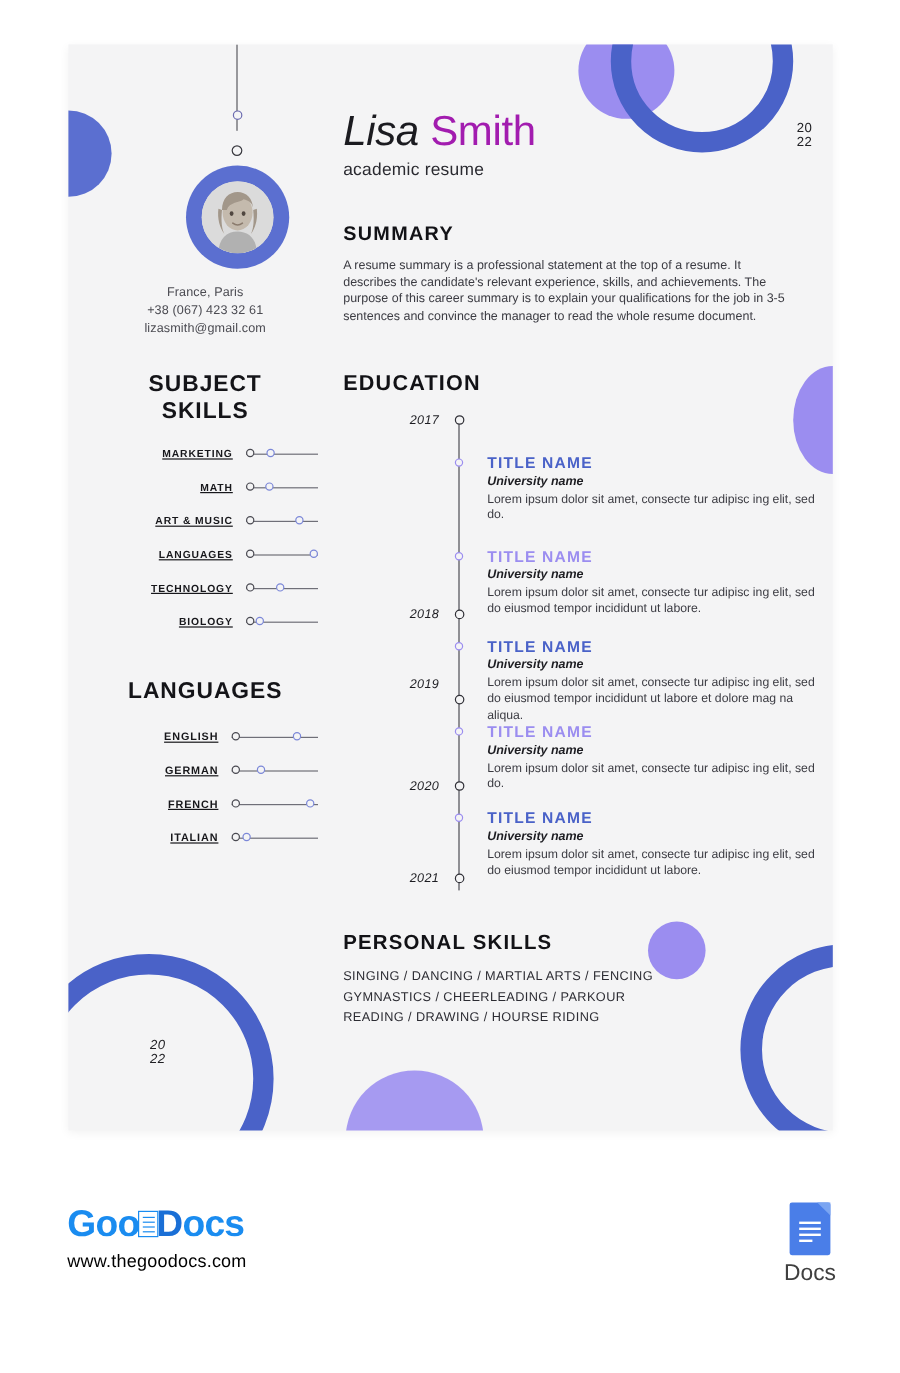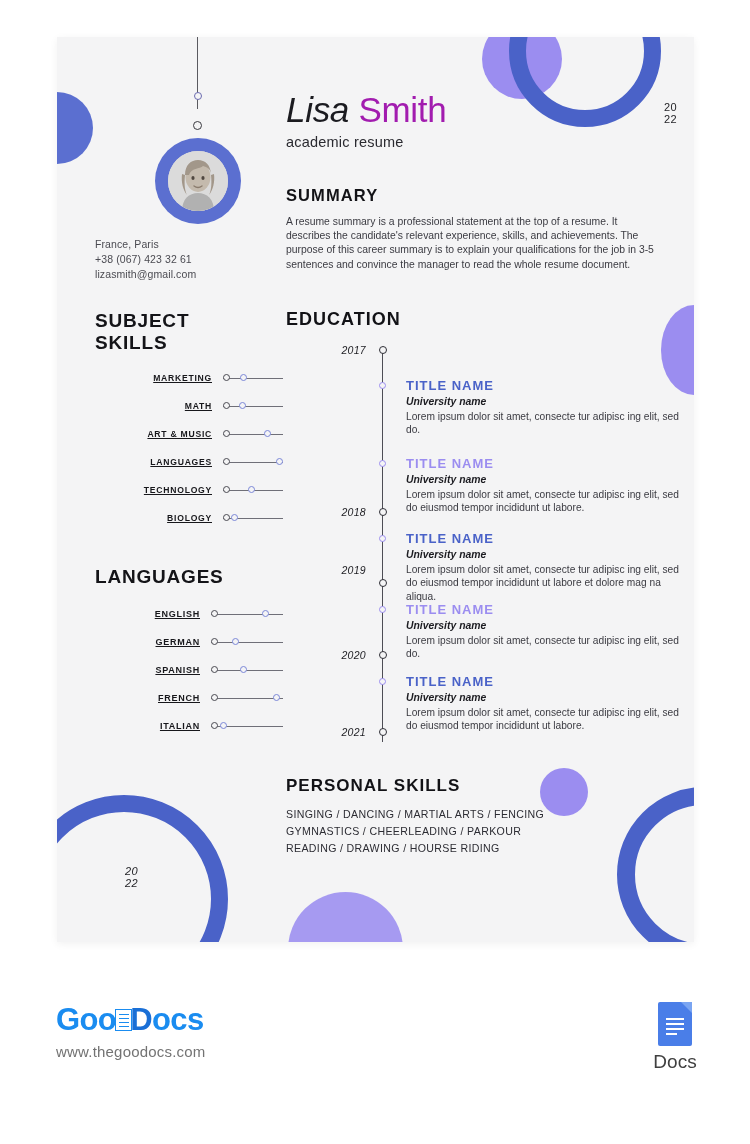--- a/index.html
+++ b/index.html
@@ -115,23 +115,23 @@
     border-radius: 50%;
     overflow: hidden;
     background: #dcdcdc;
     position: relative;
   }
   .avatar-inner svg { display: block; }
 
   
   .left-col {
     position: absolute;
-    left: 38px; top: 200px;
+    left: 20px; top: 200px;
     width: 188px;
-    text-align: left;
+    text-align: center;
   }
   .contact {
     font-size: 10.5px;
     line-height: 15px;
     color: #4b4b52;
     letter-spacing: .1px;
   }
   .contact div { display: block; }
 
   .side-head {
@@ -337,21 +337,21 @@
     position: absolute;
     left: 2.5px;
     width: 10px; height: 1.4px;
     background: #1a8cf0;
     display: block;
   }
   .site-url {
     position: absolute;
     left: 56px; top: 58px;
     font-size: 15px;
-    color: #737373;
+    color: #000000;
     letter-spacing: .2px;
   }
   .docs-badge {
     position: absolute;
     left: 645px; top: 17px;
     text-align: center;
     width: 60px;
   }
   .docs-icon {
     width: 34px; height: 44px;
@@ -505,28 +505,20 @@
               <span class="knob-start"></span>
               <span class="knob" style="left: 50.7px;"></span>
             </span>
           </div>
           <div class="skill-row">
             <span class="skill-label">GERMAN</span>
             <span class="slider">
               <span class="track"></span>
               <span class="knob-start"></span>
               <span class="knob" style="left: 21.45px;"></span>
-            </span>
-          </div>
-          <div class="skill-row">
-            <span class="skill-label">SPANISH</span>
-            <span class="slider">
-              <span class="track"></span>
-              <span class="knob-start"></span>
-              <span class="knob" style="left: 29.25px;"></span>
             </span>
           </div>
           <div class="skill-row">
             <span class="skill-label">FRENCH</span>
             <span class="slider">
               <span class="track"></span>
               <span class="knob-start"></span>
               <span class="knob" style="left: 61.75px;"></span>
             </span>
           </div>

